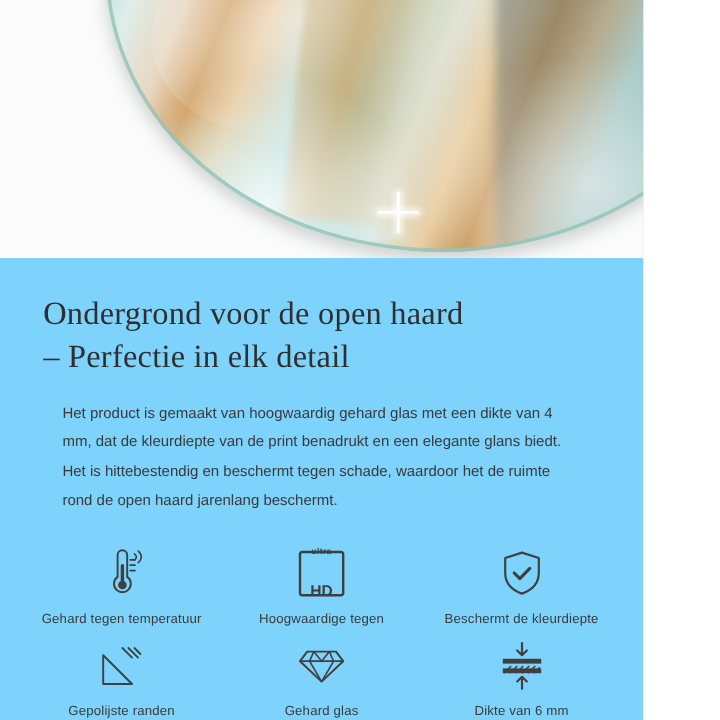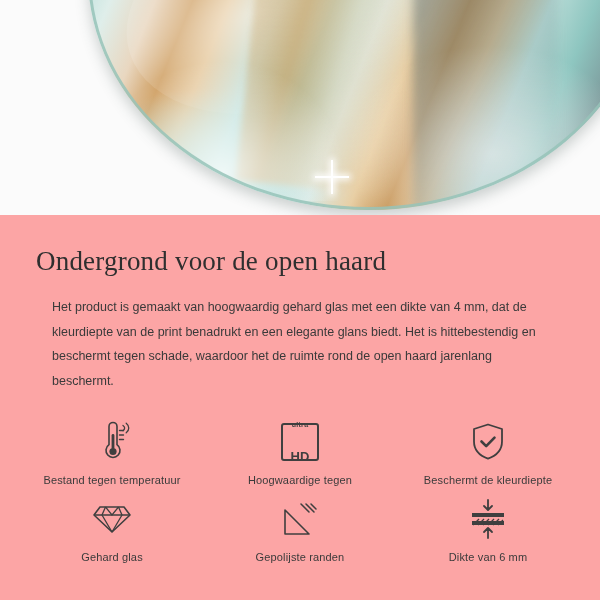--- a/index.html
+++ b/index.html
@@ -8,23 +8,23 @@
   }
   body {
     width: 600px;
     height: 600px;
     background: #ffffff;
     font-family: "Liberation Sans", sans-serif;
     overflow: hidden;
   }
   .page {
     position: relative;
-    width: 600px;
+    width: 536px;
     height: 600px;
-    background: #fca5a5;
+    background: #7dd3fc;
     overflow: hidden;
   }
 
   
   .hero {
     position: relative;
     width: 600px;
     height: 215px;
     overflow: hidden;
     background: #fbfbfb;
@@ -224,81 +224,82 @@
       <div class="swirl-c"></div>
       <div class="swirl-d"></div>
     </div>
     <div class="hero-edge"></div>
     <div class="hero-sparkle"></div>
   </div>
 
   <div class="content">
     <h1 class="headline">
       <span>Ondergrond voor de open haard</span>
+      <span class="line2">– Perfectie in elk detail</span>
     </h1>
     <p class="body-copy">Het product is gemaakt van hoogwaardig gehard glas met een dikte van 4 mm, dat de kleurdiepte van de print benadrukt en een elegante glans biedt. Het is hittebestendig en beschermt tegen schade, waardoor het de ruimte rond de open haard jarenlang beschermt.</p>
   </div>
 
   <div class="features">
 
     <div class="feature">
       <div class="feature-icon">
         <svg width="40" height="44" viewBox="0 0 40 44" fill="none" xmlns="http://www.w3.org/2000/svg">
           <path d="M17 6.5a4 4 0 0 1 8 0v18.2a7 7 0 1 1-8 0V6.5Z" stroke="#3f3f3f" stroke-width="1.6" fill="none"></path>
           <circle cx="21" cy="31.5" r="3.6" fill="#3f3f3f"></circle>
           <rect x="19.6" y="14" width="2.8" height="15" rx="1.4" fill="#3f3f3f"></rect>
           <path d="M27.5 10.5h4M27.5 15h4M27.5 19.5h4" stroke="#3f3f3f" stroke-width="1.4" stroke-linecap="round"></path>
           <path d="M31 5.5c2.2 1.6 2.2 3.6 0 5.2" stroke="#3f3f3f" stroke-width="1.3" stroke-linecap="round"></path>
           <path d="M34.2 3.2c3.4 2.6 3.4 7 0 9.6" stroke="#3f3f3f" stroke-width="1.3" stroke-linecap="round"></path>
         </svg>
       </div>
-      <div class="feature-label">Bestand tegen temperatuur</div>
+      <div class="feature-label">Gehard tegen temperatuur</div>
     </div>
 
     <div class="feature">
       <div class="feature-icon">
         <div class="hd-box">
           <span class="hd-small">ultra</span>
           <span class="hd-big">HD</span>
         </div>
       </div>
       <div class="feature-label">Hoogwaardige tegen</div>
     </div>
 
     <div class="feature">
       <div class="feature-icon">
         <svg width="38" height="42" viewBox="0 0 38 42" fill="none" xmlns="http://www.w3.org/2000/svg">
           <path d="M19 3.5 33 8v12.5c0 8.4-5.7 14.2-14 17.2-8.3-3-14-8.8-14-17.2V8l14-4.5Z" stroke="#3f3f3f" stroke-width="1.8" fill="none" stroke-linejoin="round"></path>
           <path d="M12.5 20.5l4.7 4.7 8.3-8.6" stroke="#3f3f3f" stroke-width="2.6" stroke-linecap="round" stroke-linejoin="round"></path>
         </svg>
       </div>
       <div class="feature-label">Beschermt de kleurdiepte</div>
+    </div>
+
+    <div class="feature">
+      <div class="feature-icon">
+        <svg width="38" height="38" viewBox="0 0 38 38" fill="none" xmlns="http://www.w3.org/2000/svg">
+          <path d="M4 34V10L28 34H4Z" stroke="#3f3f3f" stroke-width="1.6" fill="none" stroke-linejoin="round"></path>
+          <path d="M20 4l8 8M25 4l8 8M30 4l5 5" stroke="#3f3f3f" stroke-width="1.5" stroke-linecap="round"></path>
+        </svg>
+      </div>
+      <div class="feature-label">Gepolijste randen</div>
     </div>
 
     <div class="feature">
       <div class="feature-icon">
         <svg width="40" height="36" viewBox="0 0 40 36" fill="none" xmlns="http://www.w3.org/2000/svg">
           <path d="M8 6h24l6 8-18 17L2 14l6-8Z" stroke="#3f3f3f" stroke-width="1.6" fill="none" stroke-linejoin="round"></path>
           <path d="M2 14h36" stroke="#3f3f3f" stroke-width="1.4"></path>
           <path d="M13.5 6 10 14l10 17" stroke="#3f3f3f" stroke-width="1.3" fill="none"></path>
           <path d="M26.5 6 30 14 20 31" stroke="#3f3f3f" stroke-width="1.3" fill="none"></path>
           <path d="M13.5 6 20 14l6.5-8" stroke="#3f3f3f" stroke-width="1.3" fill="none"></path>
         </svg>
       </div>
       <div class="feature-label">Gehard glas</div>
-    </div>
-
-    <div class="feature">
-      <div class="feature-icon">
-        <svg width="38" height="38" viewBox="0 0 38 38" fill="none" xmlns="http://www.w3.org/2000/svg">
-          <path d="M4 34V10L28 34H4Z" stroke="#3f3f3f" stroke-width="1.6" fill="none" stroke-linejoin="round"></path>
-          <path d="M20 4l8 8M25 4l8 8M30 4l5 5" stroke="#3f3f3f" stroke-width="1.5" stroke-linecap="round"></path>
-        </svg>
-      </div>
-      <div class="feature-label">Gepolijste randen</div>
     </div>
 
     <div class="feature">
       <div class="feature-icon">
         <svg width="44" height="42" viewBox="0 0 44 42" fill="none" xmlns="http://www.w3.org/2000/svg">
           <path d="M22 2v9M18 8l4 4 4-4" stroke="#3f3f3f" stroke-width="1.8" stroke-linecap="round" stroke-linejoin="round" fill="none"></path>
           <rect x="6" y="15" width="32" height="4" fill="#3f3f3f"></rect>
           <g stroke="#3f3f3f" stroke-width="1.3">
             <path d="M7 27l6-6M12 27l6-6M17 27l6-6M22 27l6-6M27 27l6-6M32 27l5-5"></path>
           </g>

